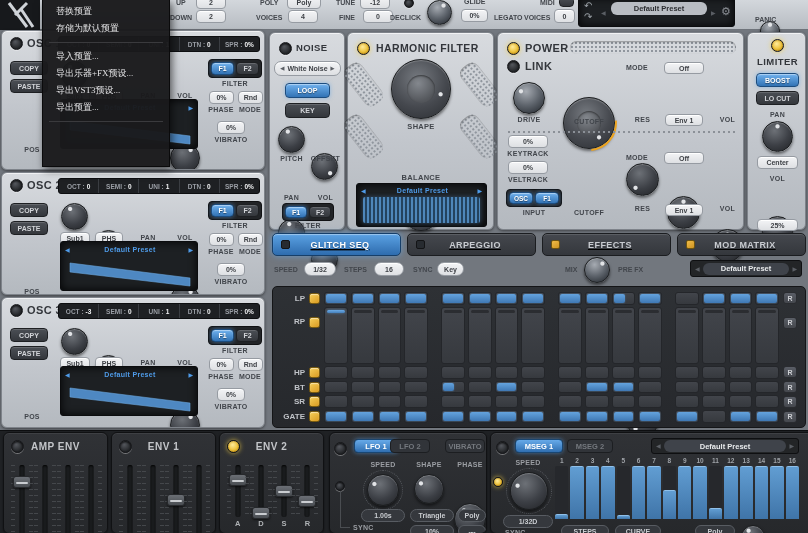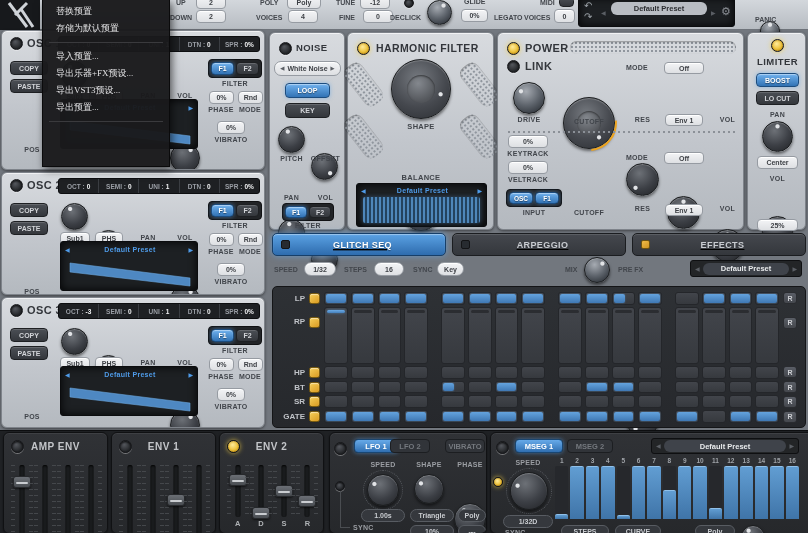--- a/index.html
+++ b/index.html
@@ -530,20 +530,24 @@
         <span class="tlab">GLITCH SEQ</span>
       </div>
     <div class="gtab">
         <span class="sq dark"></span>
         <span class="tlab">ARPEGGIO</span>
       </div>
     <div class="gtab">
         <span class="sq yellow"></span>
         <span class="tlab">EFFECTS</span>
       </div>
+    <div class="gtab">
+        <span class="sq yellow"></span>
+        <span class="tlab">MOD MATRIX</span>
+      </div>
   </div>
 
   <div class="abs" style="left:272px;top:257px;width:534px;height:28px">
     <span class="tb-label" style="left:2px;top:9px">SPEED</span>
     <div class="btn-light abs" style="left:32px;top:5px;width:32px;height:14px;border-radius:7px">1/32</div>
     <span class="tb-label" style="left:72px;top:9px">STEPS</span>
     <div class="btn-light abs" style="left:102px;top:5px;width:30px;height:14px;border-radius:7px">16</div>
     <span class="tb-label" style="left:141px;top:9px">SYNC</span>
     <div class="btn-light abs" style="left:165px;top:5px;width:27px;height:14px;border-radius:7px">Key</div>
     <span class="tb-label" style="left:293px;top:9px">MIX</span>

